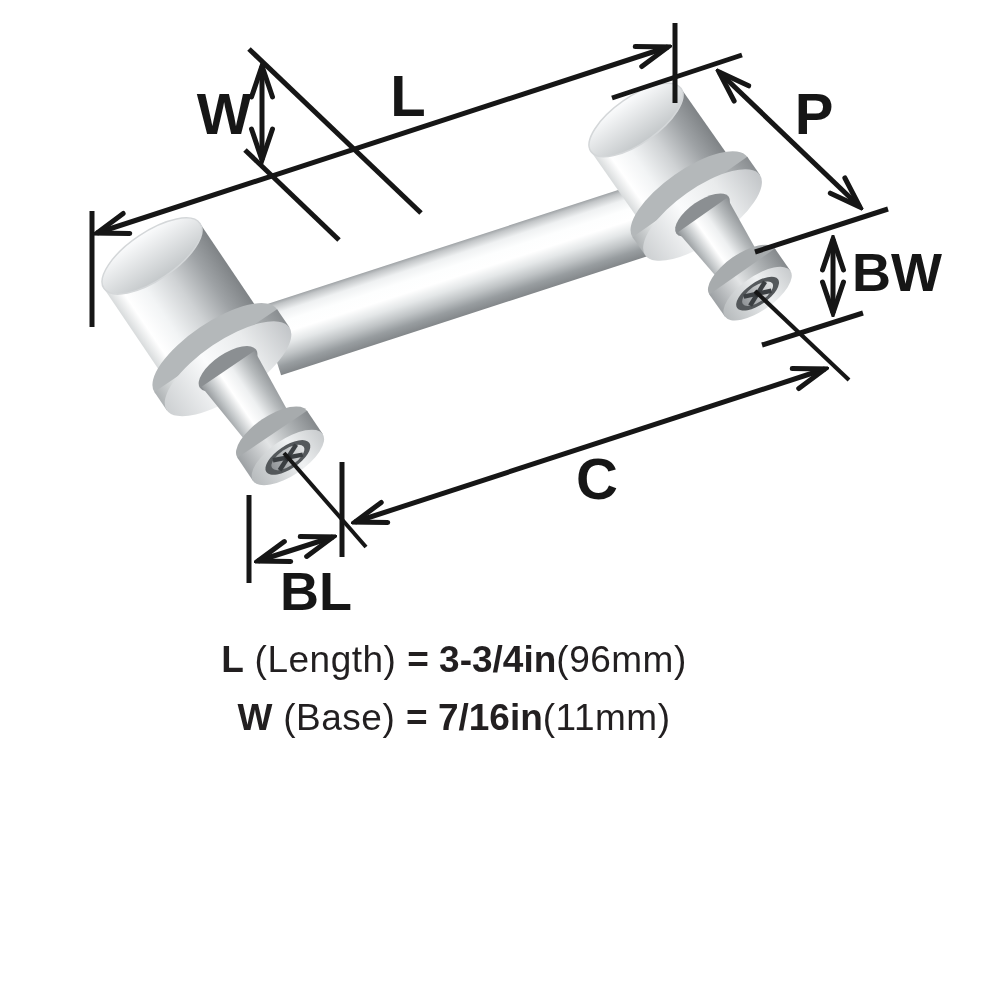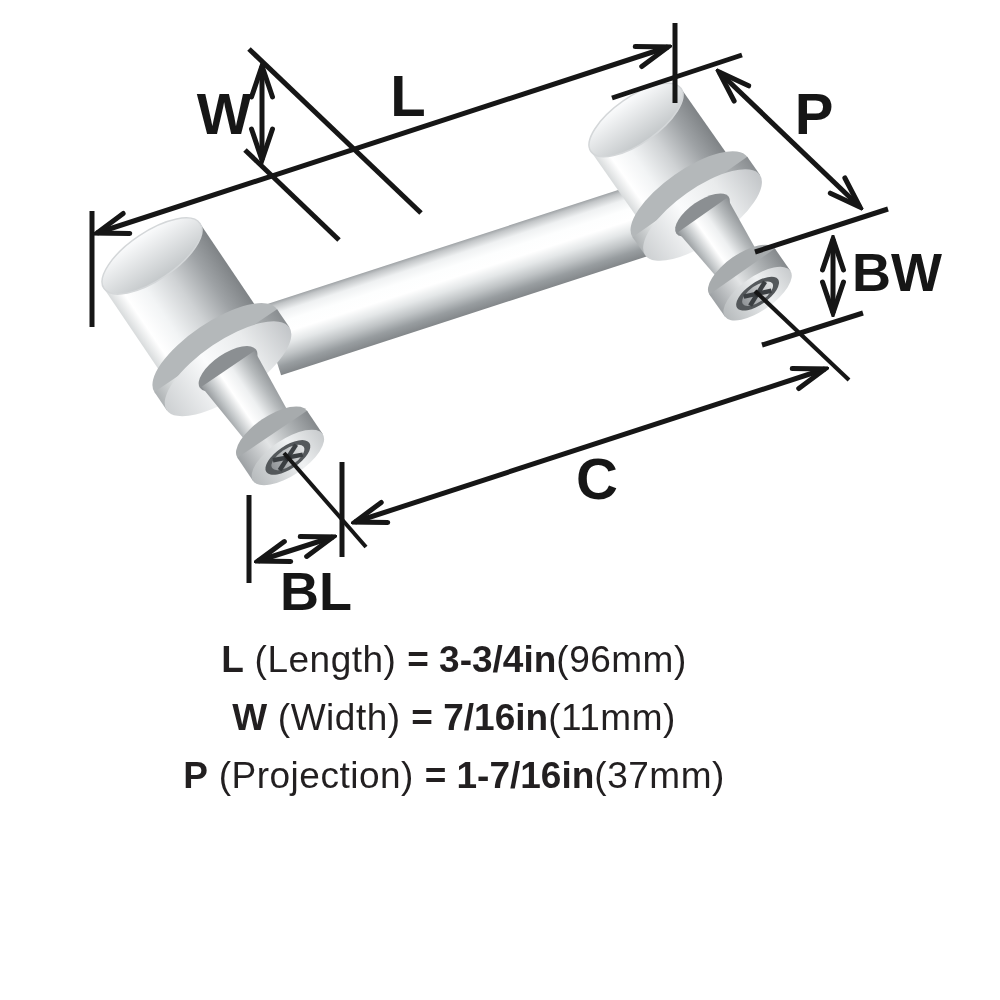--- a/index.html
+++ b/index.html
@@ -168,16 +168,15 @@
     <text class="dim-label" x="408" y="116" font-size="58" text-anchor="middle">L</text>
     <text class="dim-label" x="224" y="134" font-size="58" text-anchor="middle">W</text>
     <text class="dim-label" x="814" y="134" font-size="58" text-anchor="middle">P</text>
     <text class="dim-label" x="897" y="291" font-size="54" text-anchor="middle">BW</text>
     <text class="dim-label" x="597" y="499" font-size="58" text-anchor="middle">C</text>
     <text class="dim-label" x="316" y="610" font-size="54" text-anchor="middle">BL</text>
   </svg>
 
   <div class="specs">
     <div class="spec-line"><span class="b">L</span><span class="r"> (Length) </span><span class="b">= 3-3/4in</span><span class="r">(96mm)</span></div>
-    <div class="spec-line"><span class="b">W</span><span class="r"> (Width) </span><span class="b">= 7/16in</span><span class="r">(11mm)</span></div>
-    <div class="spec-line"><span class="b">P</span><span class="r"> (Projection) </span><span class="b">= 1-7/16in</span><span class="r">(37mm)</span></div>
+    <div class="spec-line"><span class="b">W</span><span class="r"> (Base) </span><span class="b">= 7/16in</span><span class="r">(11mm)</span></div>
   </div>
 </div>
 
 </body></html>

